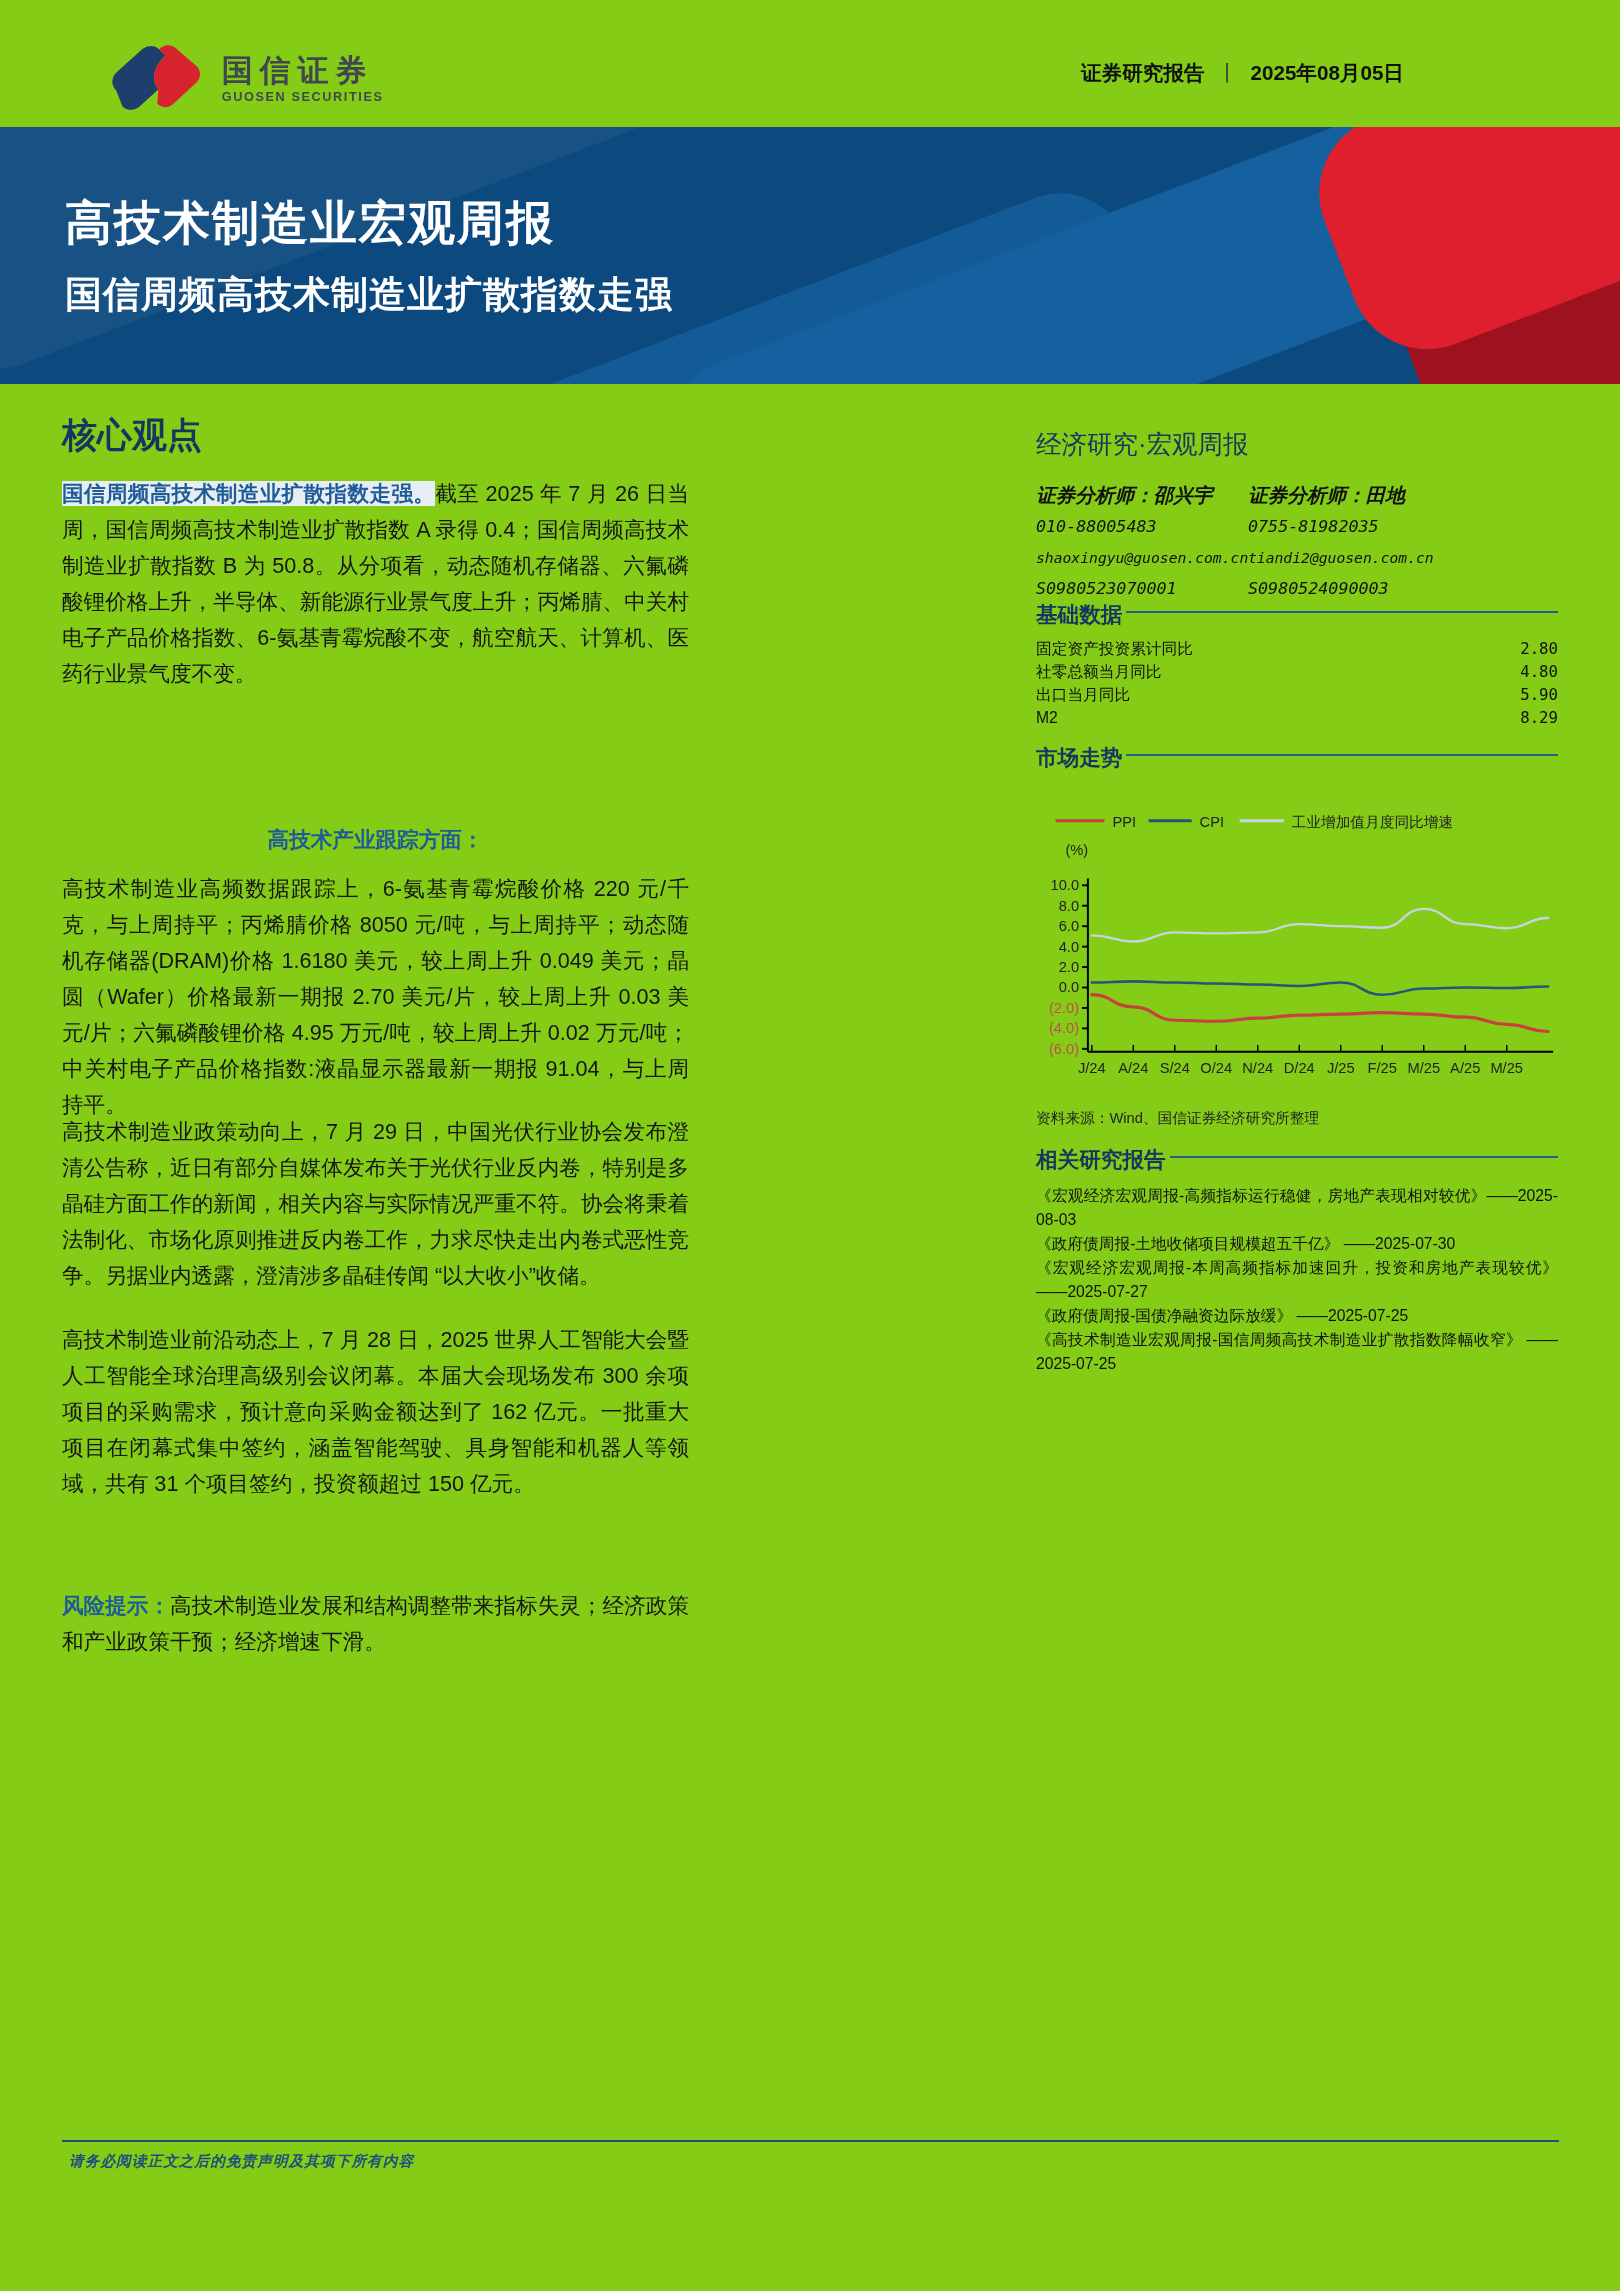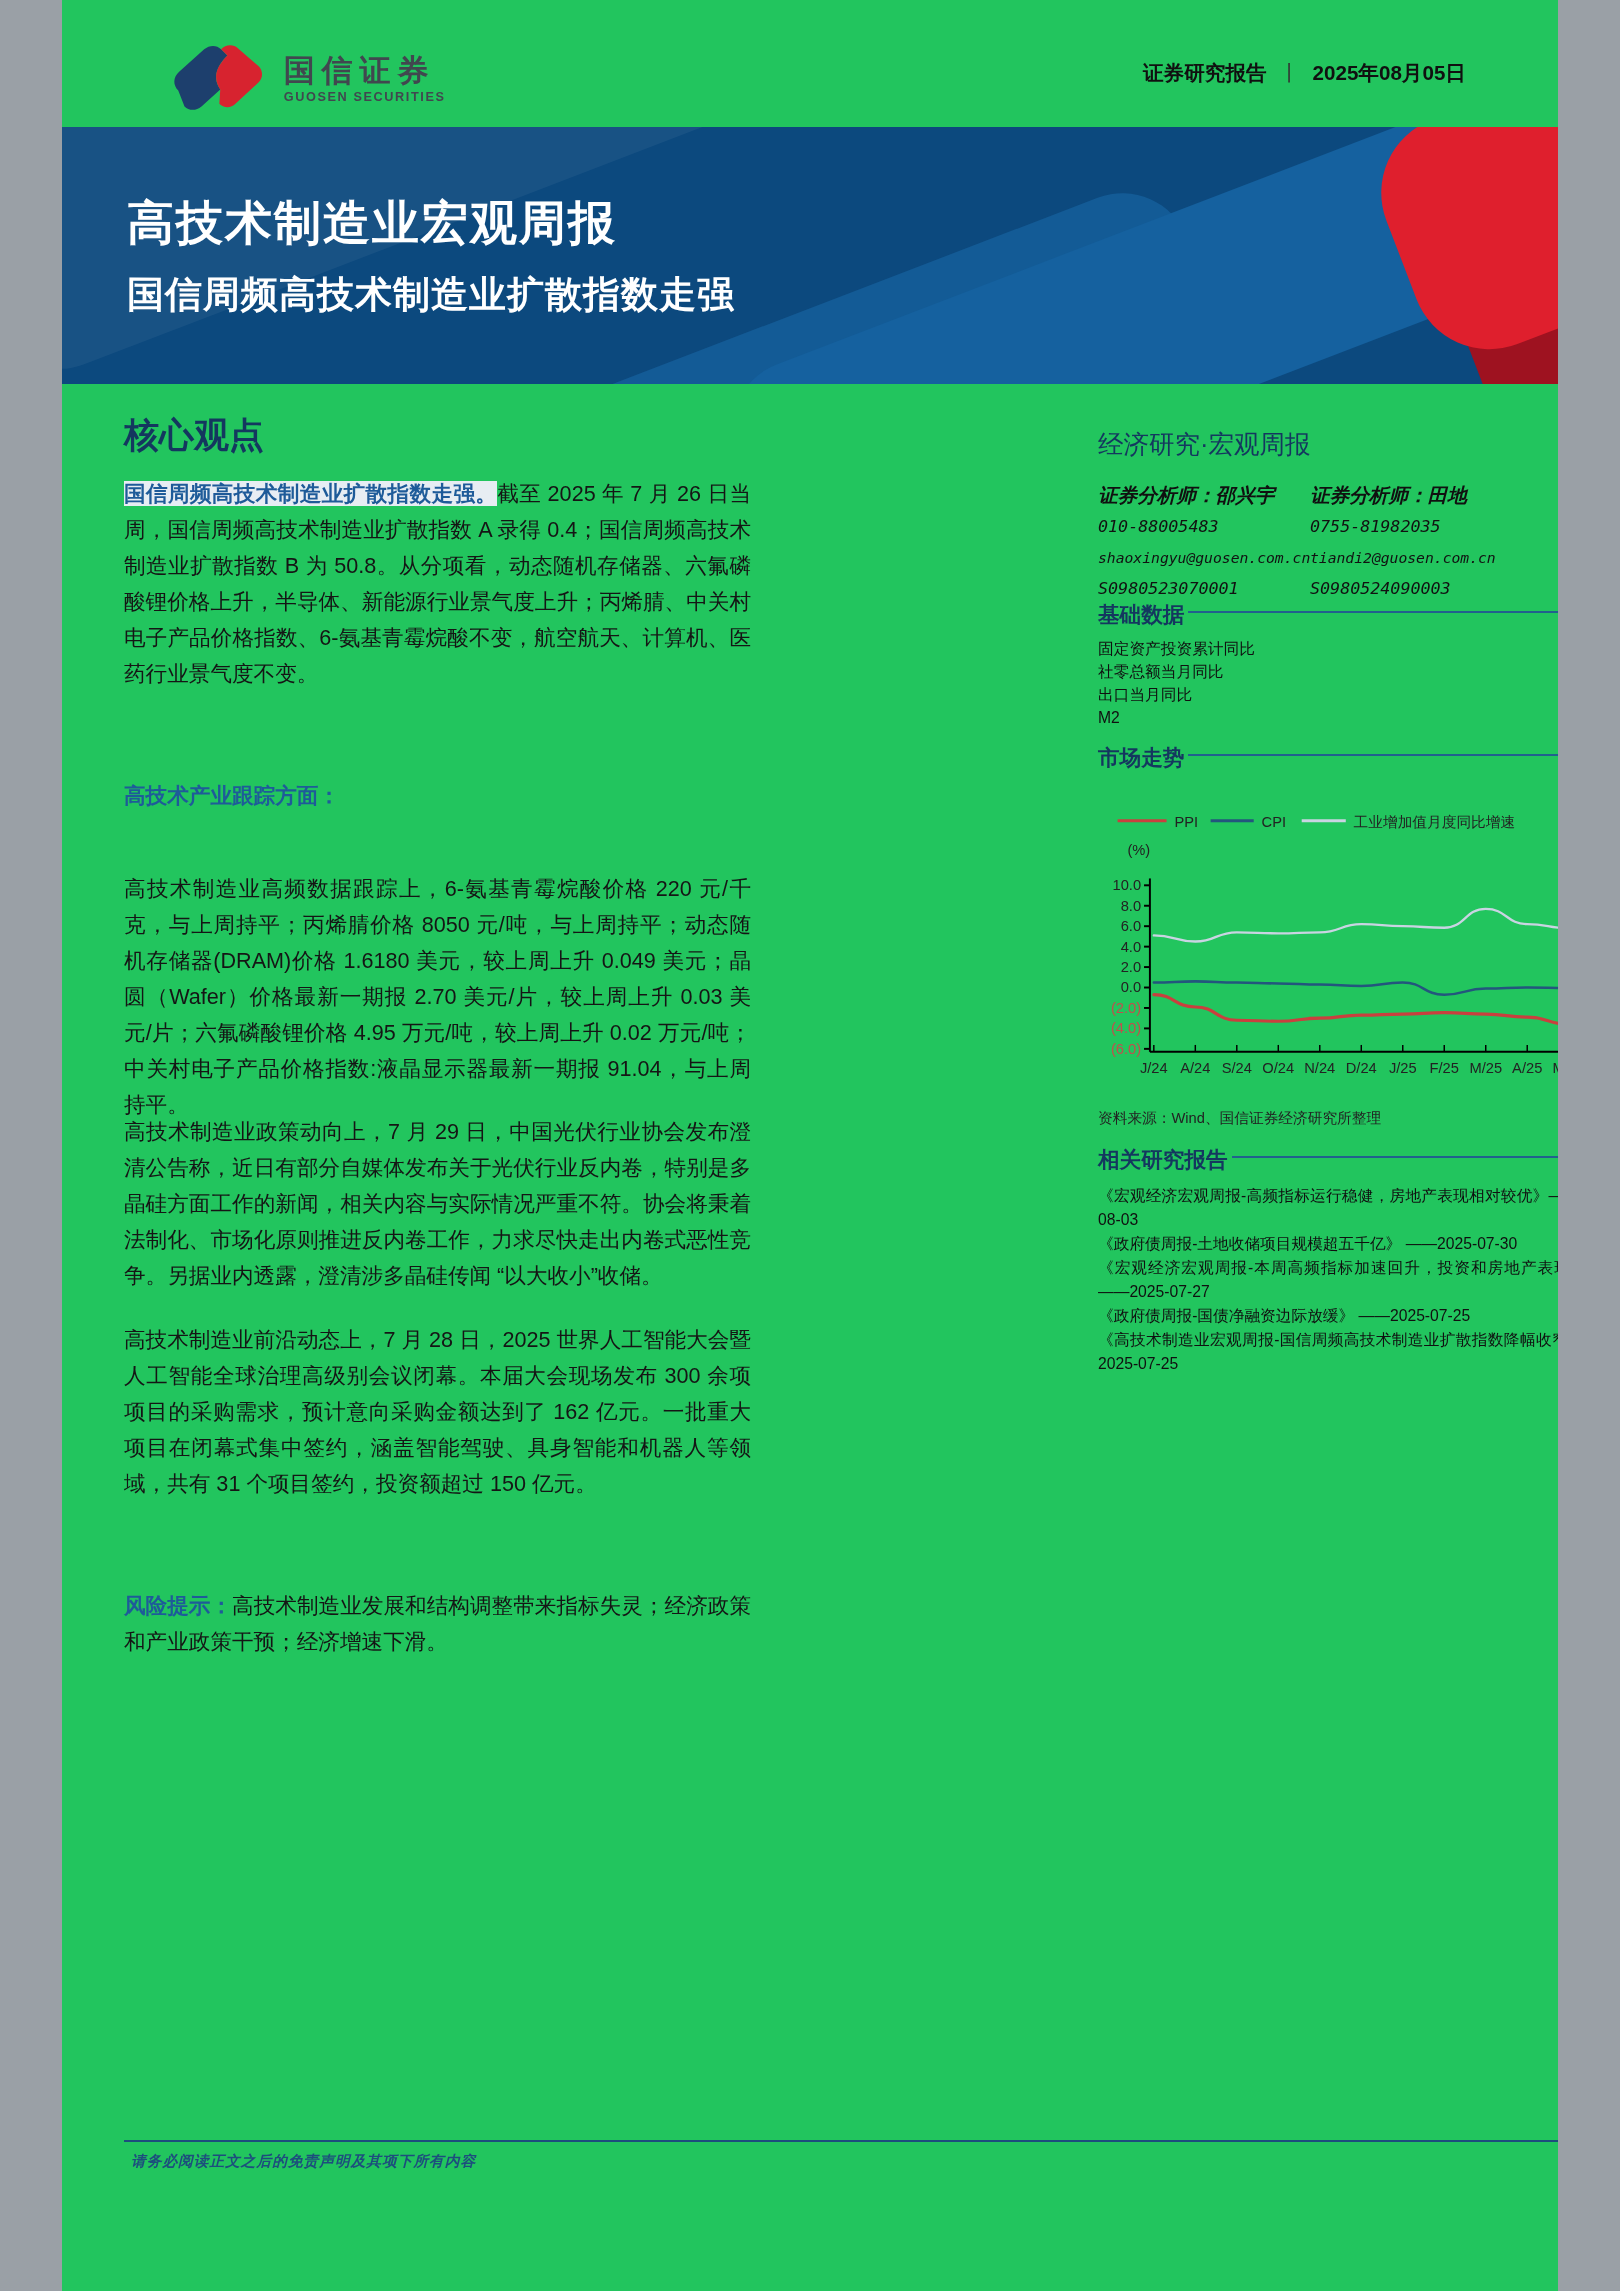--- a/index.html
+++ b/index.html
@@ -1,17 +1,17 @@
 <!DOCTYPE html>
 <html><head>
 <meta charset="utf-8">
 <style>
   html,body{margin:0;padding:0;background:#9aa0a6;}
   .page{
-    position:relative;width:1496px;height:2292px;margin:0 auto;background:#22c55e;
+    position:relative;width:1620px;height:2292px;margin:0 auto;background:#84cc16;
     font-family:"Liberation Sans","DejaVu Sans",sans-serif;color:#111;overflow:hidden;
   }
   
   .logo-wrap{position:absolute;left:98px;top:35px;display:flex;align-items:center;gap:15.7px;}
   .logo-text-cn{font-size:31px;font-weight:bold;color:#41474f;letter-spacing:6.9px;line-height:33px;}
   .logo-text-en{font-size:12.7px;font-weight:bold;color:#41474f;letter-spacing:1.6px;margin-top:3.9px;}
   .hdr-right{position:absolute;left:1081px;top:59px;display:flex;align-items:center;gap:12.7px;
     font-size:20.6px;font-weight:bold;color:#101010;}
   .hdr-sep{font-weight:normal;color:#333;}
   
@@ -84,21 +84,21 @@
     <div class="banner-title">高技术制造业宏观周报</div>
     <div class="banner-subtitle">国信周频高技术制造业扩散指数走强</div>
   </div>
 
   <div class="lcol core-h" style="position:absolute;top:412px;">核心观点</div>
 
   <div class="lcol body-p" style="position:absolute;top:476px;">
     <span class="lead-bold">国信周频高技术制造业扩散指数走强。</span><span>截至 2025 年 7 月 26 日当周，国信周频高技术制造业扩散指数 A 录得 0.4；国信周频高技术制造业扩散指数 B 为 50.8。从分项看，动态随机存储器、六氟磷酸锂价格上升，半导体、新能源行业景气度上升；丙烯腈、中关村电子产品价格指数、6-氨基青霉烷酸不变，航空航天、计算机、医药行业景气度不变。</span>
   </div>
 
-  <div class="lcol sec-h" style="position:absolute;top:781px;">高技术产业跟踪方面：</div>
+  <div class="lcol sec-h" style="position:absolute;top:825px;text-align:center;">高技术产业跟踪方面：</div>
 
   <div class="lcol body-p" style="position:absolute;top:871px;">高技术制造业高频数据跟踪上，6-氨基青霉烷酸价格 220 元/千克，与上周持平；丙烯腈价格 8050 元/吨，与上周持平；动态随机存储器(DRAM)价格 1.6180 美元，较上周上升 0.049 美元；晶圆（Wafer）价格最新一期报 2.70 美元/片，较上周上升 0.03 美元/片；六氟磷酸锂价格 4.95 万元/吨，较上周上升 0.02 万元/吨；中关村电子产品价格指数:液晶显示器最新一期报 91.04，与上周持平。</div>
 
   <div class="lcol body-p" style="position:absolute;top:1114px;">高技术制造业政策动向上，7 月 29 日，中国光伏行业协会发布澄清公告称，近日有部分自媒体发布关于光伏行业反内卷，特别是多晶硅方面工作的新闻，相关内容与实际情况严重不符。协会将秉着法制化、市场化原则推进反内卷工作，力求尽快走出内卷式恶性竞争。另据业内透露，澄清涉多晶硅传闻 “以大收小”收储。</div>
 
   <div class="lcol body-p" style="position:absolute;top:1322px;">高技术制造业前沿动态上，7 月 28 日，2025 世界人工智能大会暨人工智能全球治理高级别会议闭幕。本届大会现场发布 300 余项项目的采购需求，预计意向采购金额达到了 162 亿元。一批重大项目在闭幕式集中签约，涵盖智能驾驶、具身智能和机器人等领域，共有 31 个项目签约，投资额超过 150 亿元。</div>
 
   <div class="lcol body-p" style="position:absolute;top:1588px;">
     <span class="risk-label">风险提示：</span><span>高技术制造业发展和结构调整带来指标失灵；经济政策和产业政策干预；经济增速下滑。</span>
   </div>

